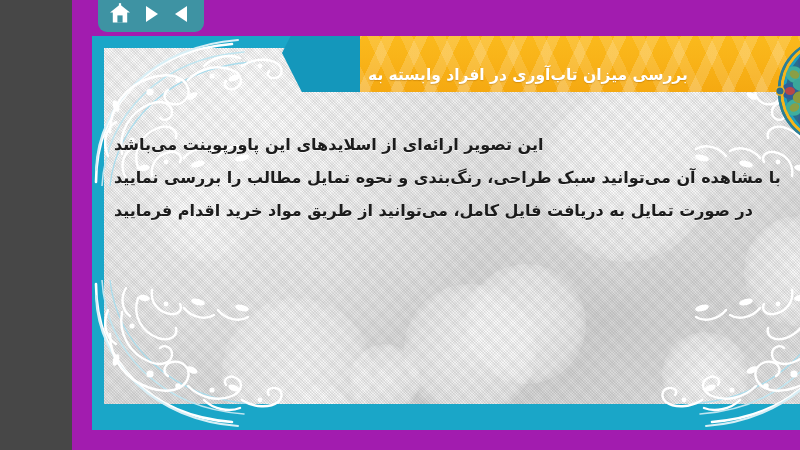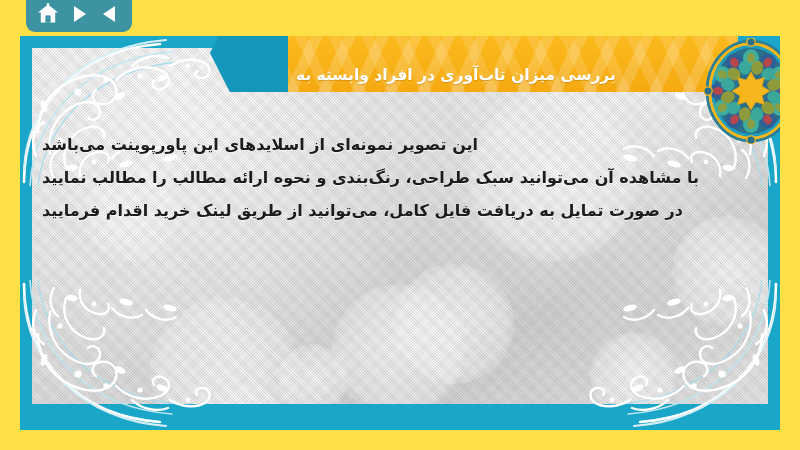--- a/index.html
+++ b/index.html
@@ -8,23 +8,23 @@
   html, body {
     width: 800px;
     height: 450px;
     overflow: hidden;
     background: #474747;
     font-family: "DejaVu Sans", "Liberation Sans", sans-serif;
   }
 
   #stage {
     position: relative;
-    width: 800px;
+    width: 728px;
     height: 450px;
-    background: #fde047;
+    background: #a21caf;
   }
 
   
   .nav-bar {
     position: absolute;
     left: 26px;
     top: -10px;
     width: 106px;
     height: 42px;
     background: #3e93a3;
@@ -541,19 +541,19 @@
         <ellipse cx="47" cy="53" rx="41" ry="47" fill="none" stroke="#f6b61c" stroke-width="2.2"></ellipse>
         <ellipse cx="47" cy="53" rx="44" ry="50" fill="none" stroke="#2d7f96" stroke-width="2.2"></ellipse>
         <circle cx="47" cy="4" r="4.2" fill="#2b6e8c" stroke="#f6b61c" stroke-width="1.2"></circle>
         <circle cx="47" cy="102" r="4.2" fill="#2b6e8c" stroke="#f6b61c" stroke-width="1.2"></circle>
         <circle cx="4" cy="53" r="4.2" fill="#2b6e8c" stroke="#f6b61c" stroke-width="1.2"></circle>
         <circle cx="90" cy="53" r="4.2" fill="#2b6e8c" stroke="#f6b61c" stroke-width="1.2"></circle>
       </svg>
     </div>
 
     <div class="body-text">
-      <div class="body-line">این تصویر نمونه‌ای از اسلایدهای این پاورپوینت می‌باشد</div>
-      <div class="body-line">با مشاهده آن می‌توانید سبک طراحی، رنگ‌بندی و نحوه ارائه مطالب را مطالب نمایید</div>
-      <div class="body-line">در صورت تمایل به دریافت فایل کامل، می‌توانید از طریق لینک خرید اقدام فرمایید</div>
+      <div class="body-line">این تصویر ارائه‌ای از اسلایدهای این پاورپوینت می‌باشد</div>
+      <div class="body-line">با مشاهده آن می‌توانید سبک طراحی، رنگ‌بندی و نحوه تمایل مطالب را بررسی نمایید</div>
+      <div class="body-line">در صورت تمایل به دریافت فایل کامل، می‌توانید از طریق مواد خرید اقدام فرمایید</div>
     </div>
 
   </div>
 </div>
 
 </body></html>

